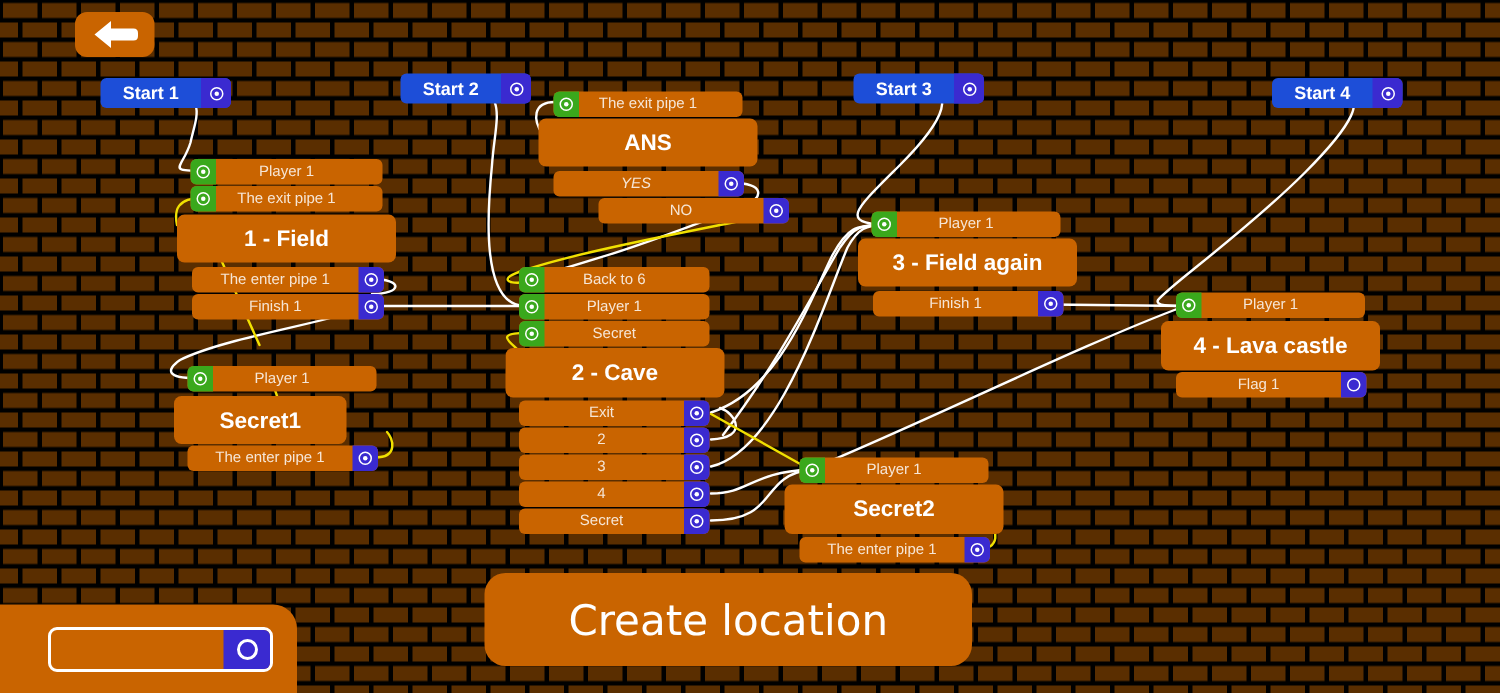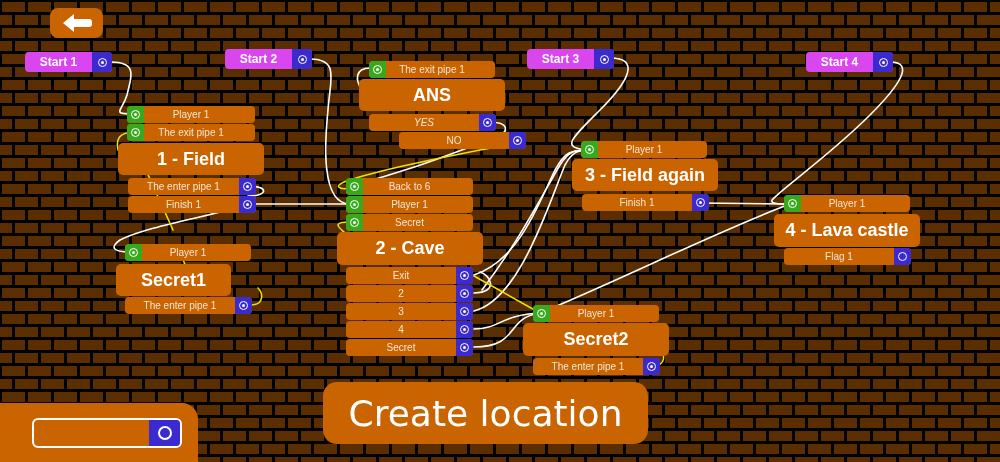--- a/index.html
+++ b/index.html
@@ -1,34 +1,34 @@
 <!DOCTYPE html>
 <html><head>
 <meta charset="utf-8">
 <style>
   html,body{margin:0;padding:0;}
   body{width:1000px;height:462px;overflow:hidden;position:relative;background:#000;font-family:"Liberation Sans",sans-serif;}
   .bricks{position:absolute;left:0;top:0;width:1000px;height:462px;}
   #wires{position:absolute;left:0;top:0;width:1000px;height:462px;pointer-events:none;z-index:1;}
   .node{position:absolute;z-index:2;}
   .row{position:absolute;height:17px;background:#c96400;border-radius:4px;color:#f6e6d6;font-size:10px;line-height:17px;text-align:center;box-sizing:border-box;}
-  .title{position:absolute;background:#c96400;border-radius:5px;color:#fff;font-weight:bold;font-size:18px;text-align:center;display:flex;align-items:center;justify-content:center;}
+  .title{position:absolute;background:#c96400;border-radius:5px;color:#fff;font-weight:bold;font-size:15px;text-align:center;display:flex;align-items:center;justify-content:center;}
   .port{position:absolute;top:0;width:17px;height:17px;display:flex;align-items:center;justify-content:center;}
   .port.in{left:0;background:#3aa81c;border-radius:4px 0 0 4px;}
   .port.out{right:0;background:#3a2ad0;border-radius:0 4px 4px 0;}
   .ring{width:7px;height:7px;border:1.5px solid #fff;border-radius:50%;display:flex;align-items:center;justify-content:center;}
   .ring i{display:block;width:3px;height:3px;background:#fff;border-radius:50%;}
   .row .lbl{display:block;}
   .row.has-in .lbl{}
   .row.has-out .lbl{padding-right:17px;}
-  .start{position:absolute;height:20px;background:#d946ef;border-radius:4px;color:#fff;font-weight:bold;font-size:12px;line-height:20px;z-index:2;}
+  .start{position:absolute;height:20px;background:#1d4ed8;border-radius:4px;color:#fff;font-weight:bold;font-size:12px;line-height:20px;z-index:2;margin-left:42px;}
   .start .lbl{position:absolute;left:0;right:20px;text-align:center;}
   .start .port.out{width:20px;height:20px;}
   #back{position:absolute;left:50px;top:8px;width:53px;height:30px;background:#c96400;border-radius:8px;z-index:2;display:flex;align-items:center;justify-content:center;}
-  #create{position:absolute;left:323px;top:382px;width:325px;height:62px;background:#c96400;border-radius:14px;z-index:2;color:#fff;font-size:36px;display:flex;align-items:center;justify-content:center;font-family:"DejaVu Sans",sans-serif;}
+  #create{position:absolute;left:323px;top:382px;width:325px;height:62px;background:#c96400;border-radius:14px;z-index:2;color:#fff;font-size:28px;display:flex;align-items:center;justify-content:center;font-family:"DejaVu Sans",sans-serif;}
   #panel5{position:absolute;left:0;top:403px;width:198px;height:70px;background:#c96400;border-radius:0 16px 0 0;z-index:2;}
   #start5{position:absolute;left:32px;top:15px;width:150px;height:30px;border:2px solid #fff;border-radius:6px;box-sizing:border-box;overflow:hidden;}
   #start5 .lbl{position:absolute;left:0;right:30px;top:0;bottom:0;color:#fff;font-weight:bold;font-size:17px;display:flex;align-items:center;justify-content:center;}
   #start5 .port5{position:absolute;right:0;top:0;width:31px;height:26px;background:#3a2ad0;display:flex;align-items:center;justify-content:center;}
   #start5 .port5 .ring{width:10px;height:10px;border-width:2px;}
 </style>
 </head>
 <body>
 
 <svg class="bricks" width="1000" height="462">

